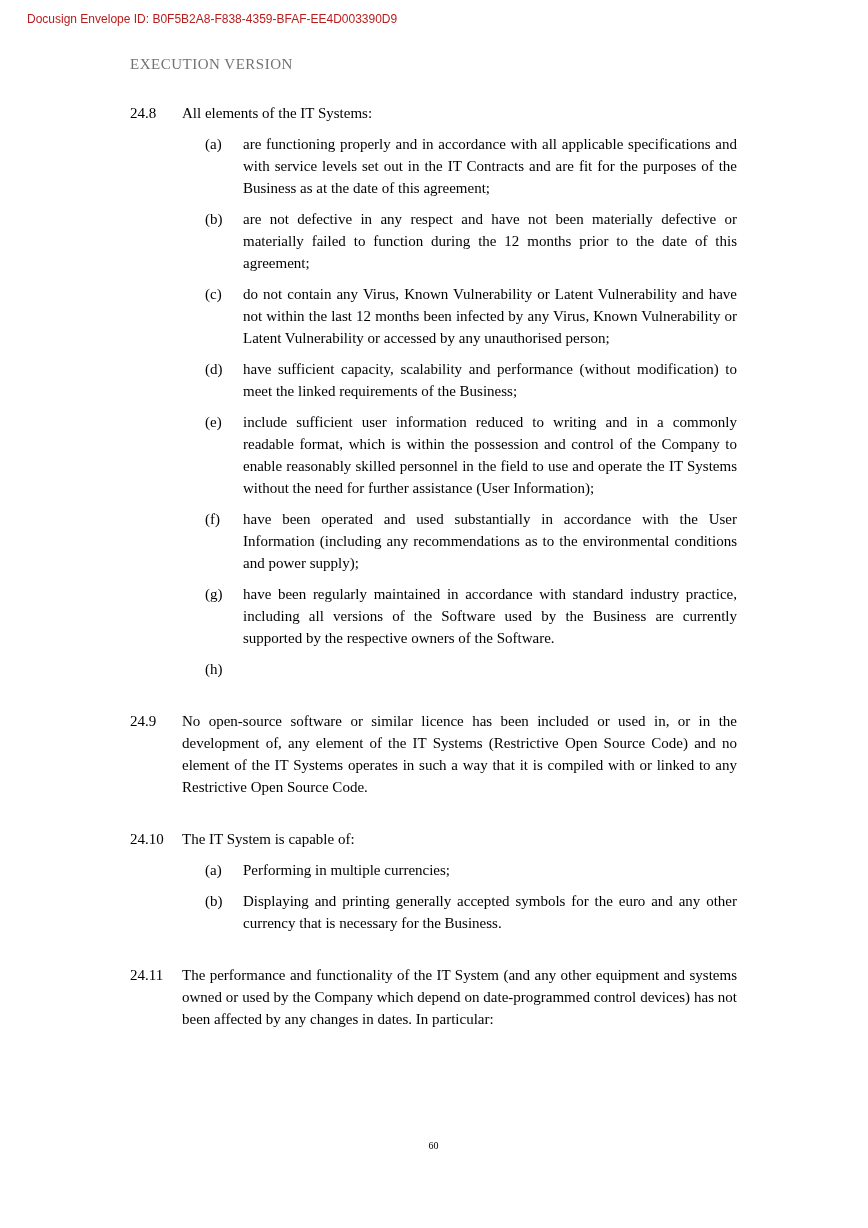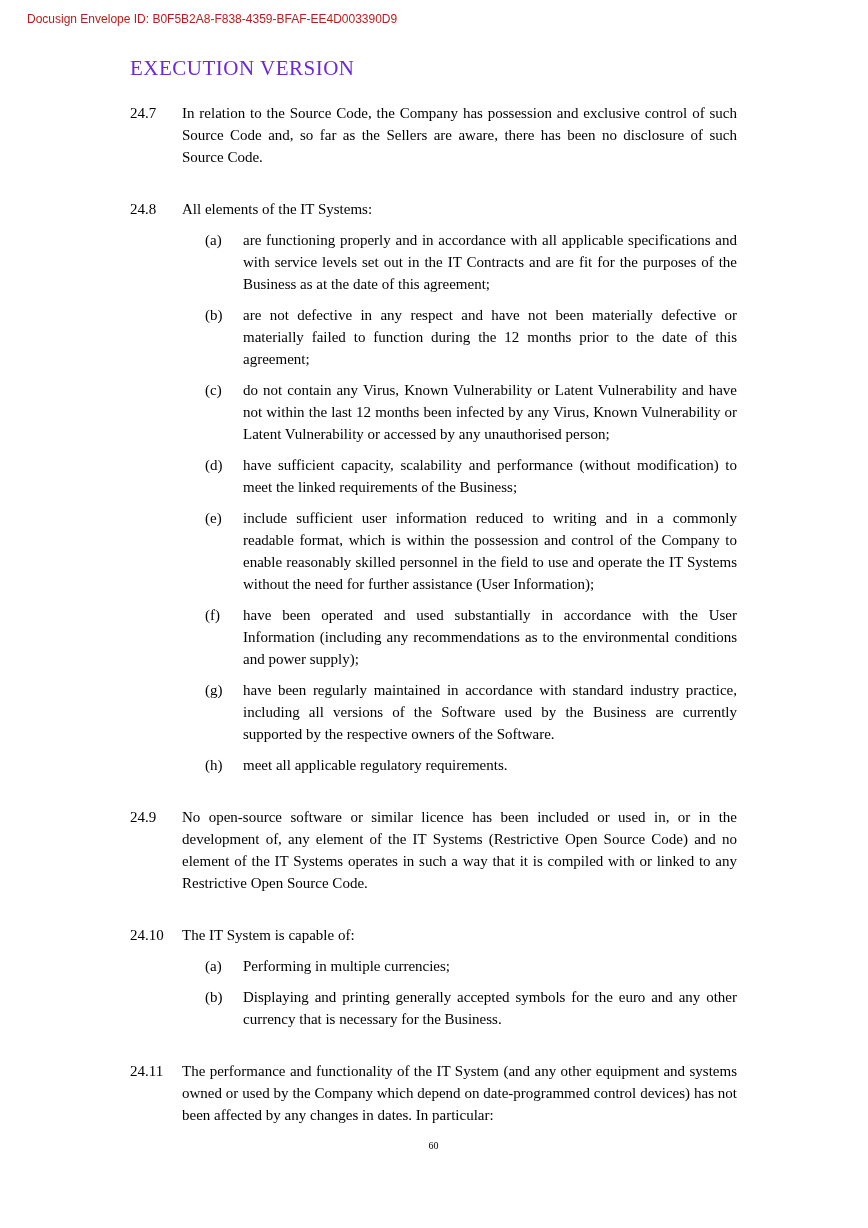--- a/index.html
+++ b/index.html
@@ -18,23 +18,23 @@
     top: 12px;
     font-family: "Liberation Sans", sans-serif;
     font-size: 12px;
     color: #b91c1c;
     white-space: nowrap;
   }
   .doc-title {
     position: absolute;
     left: 130px;
     top: 56px;
-    font-size: 21px;
+    font-size: 15px;
     letter-spacing: 0.5px;
-    color: #6d28d9;
+    color: #737373;
   }
   .content {
     position: absolute;
     left: 130px;
     top: 102px;
     width: 607px;
     font-size: 15px;
     line-height: 22px;
   }
   .clause { margin-bottom: 30px; }
@@ -56,26 +56,20 @@
 </style>
 </head>
 <body>
 
 <div class="docusign-header">Docusign Envelope ID: B0F5B2A8-F838-4359-BFAF-EE4D003390D9</div>
 
 <div class="doc-title">EXECUTION VERSION</div>
 
 <div class="content">
 
-  <section class="clause">
-    <div class="clause-row">
-      <span class="clause-num">24.7</span>
-      <p class="clause-text">In relation to the Source Code, the Company has possession and exclusive control of such Source Code and, so far as the Sellers are aware, there has been no disclosure of such Source Code.</p>
-    </div>
-  </section>
 
   <section class="clause">
     <div class="clause-row">
       <span class="clause-num">24.8</span>
       <p class="clause-text">All elements of the IT Systems:</p>
     </div>
     <div class="sub-row">
       <span class="sub-marker">(a)</span>
       <p class="sub-text">are functioning properly and in accordance with all applicable specifications and with service levels set out in the IT Contracts and are fit for the purposes of the Business as at the date of this agreement;</p>
     </div>
@@ -98,21 +92,20 @@
     <div class="sub-row">
       <span class="sub-marker">(f)</span>
       <p class="sub-text">have been operated and used substantially in accordance with the User Information (including any recommendations as to the environmental conditions and power supply);</p>
     </div>
     <div class="sub-row">
       <span class="sub-marker">(g)</span>
       <p class="sub-text">have been regularly maintained in accordance with standard industry practice, including all versions of the Software used by the Business are currently supported by the respective owners of the Software.</p>
     </div>
     <div class="sub-row">
       <span class="sub-marker">(h)</span>
-      <p class="sub-text">meet all applicable regulatory requirements.</p>
     </div>
   </section>
 
   <section class="clause">
     <div class="clause-row">
       <span class="clause-num">24.9</span>
       <p class="clause-text">No open-source software or similar licence has been included or used in, or in the development of, any element of the IT Systems (Restrictive Open Source Code) and no element of the IT Systems operates in such a way that it is compiled with or linked to any Restrictive Open Source Code.</p>
     </div>
   </section>
 

